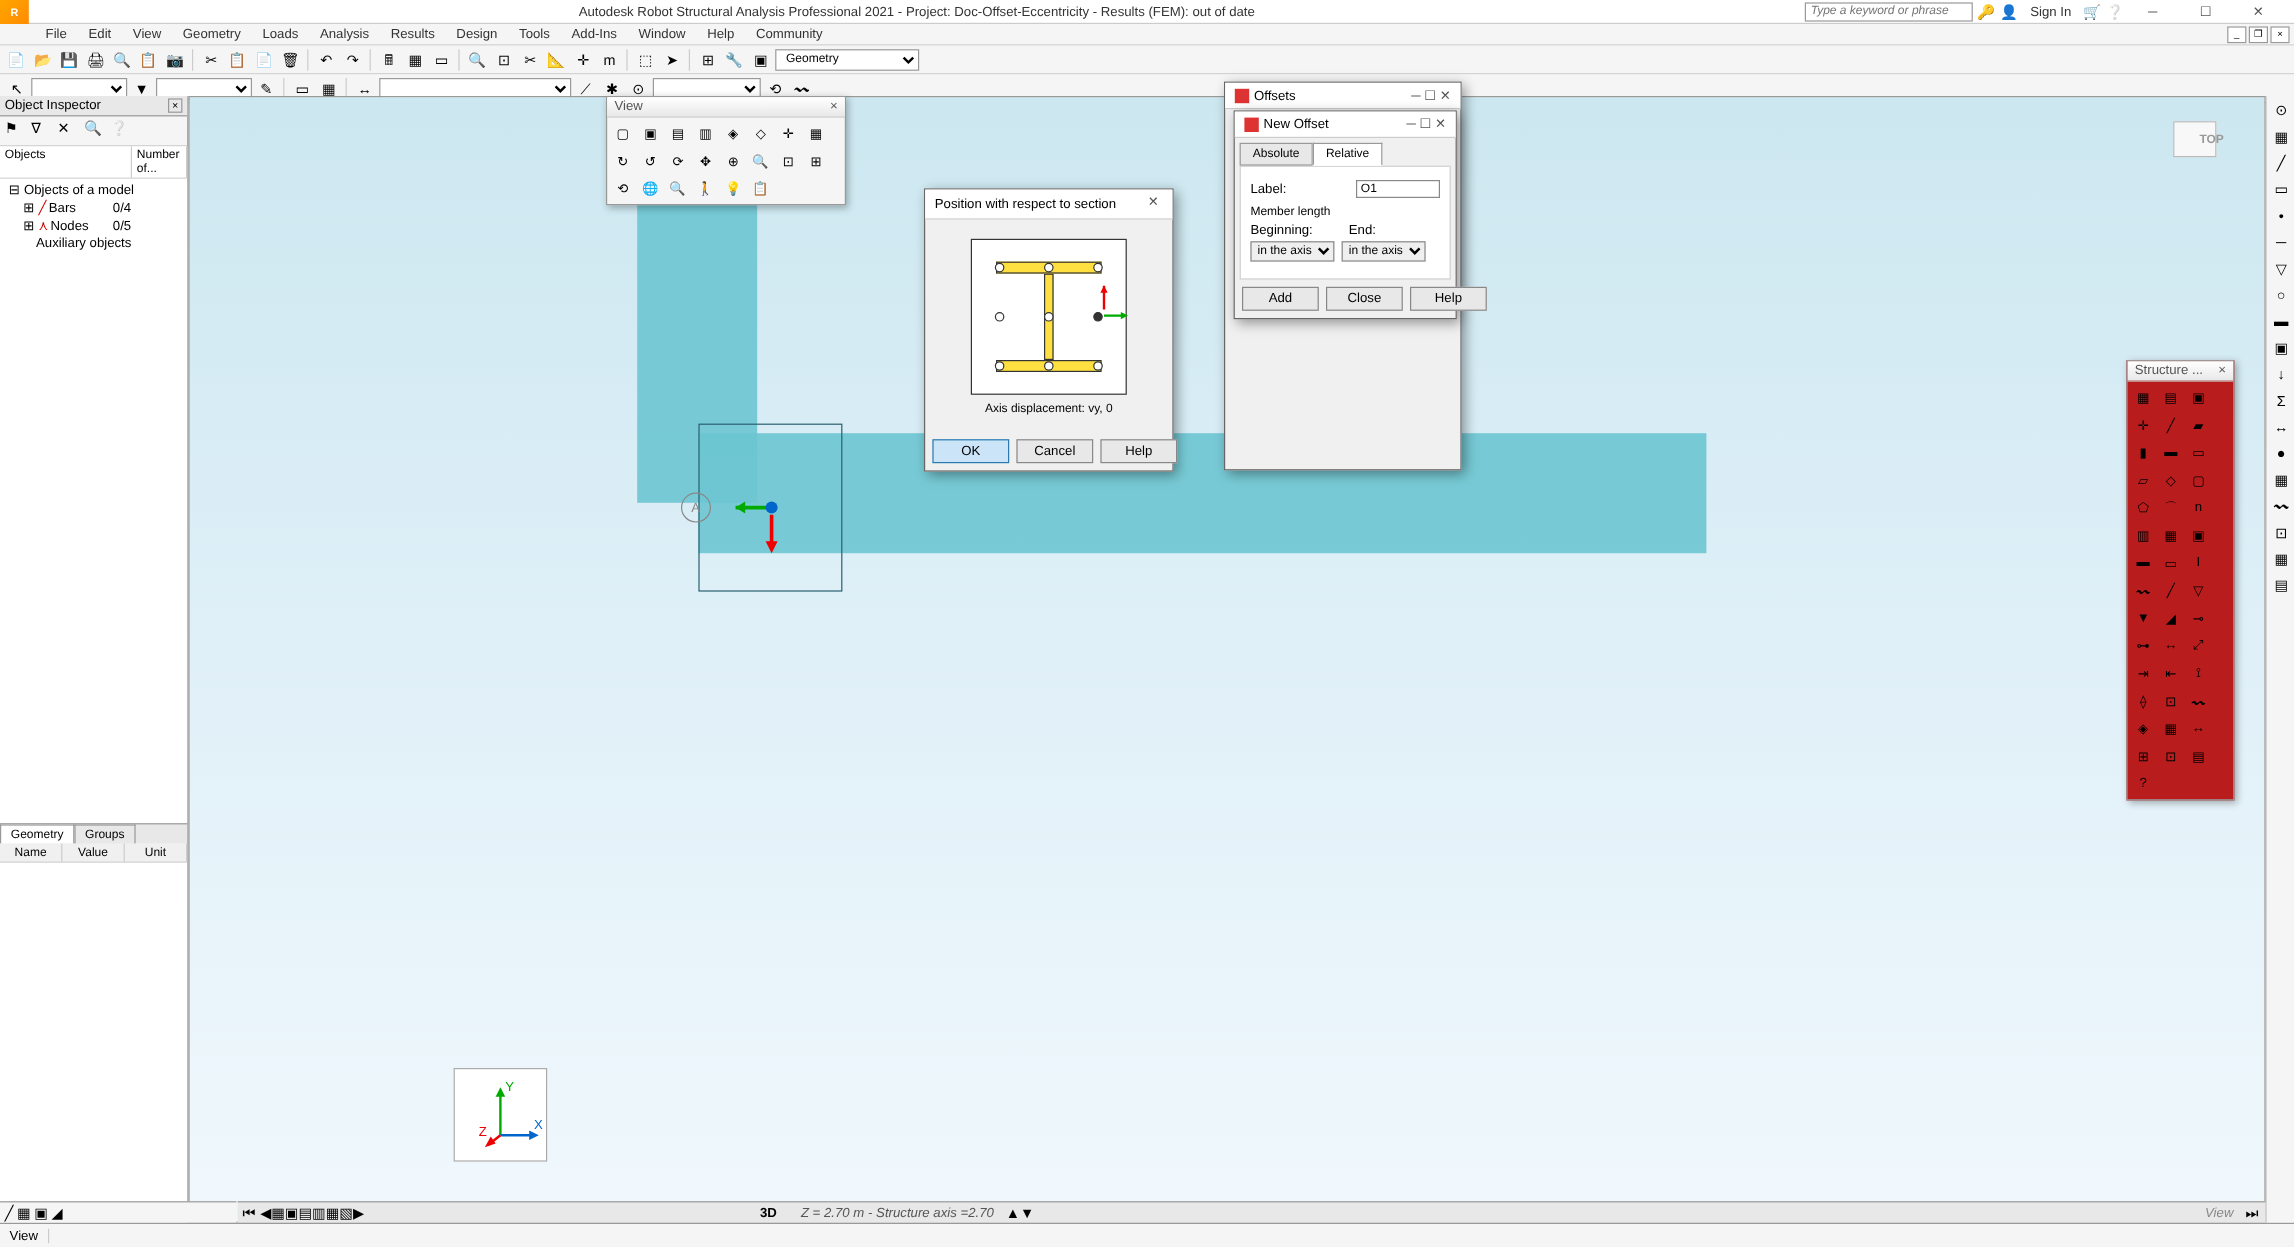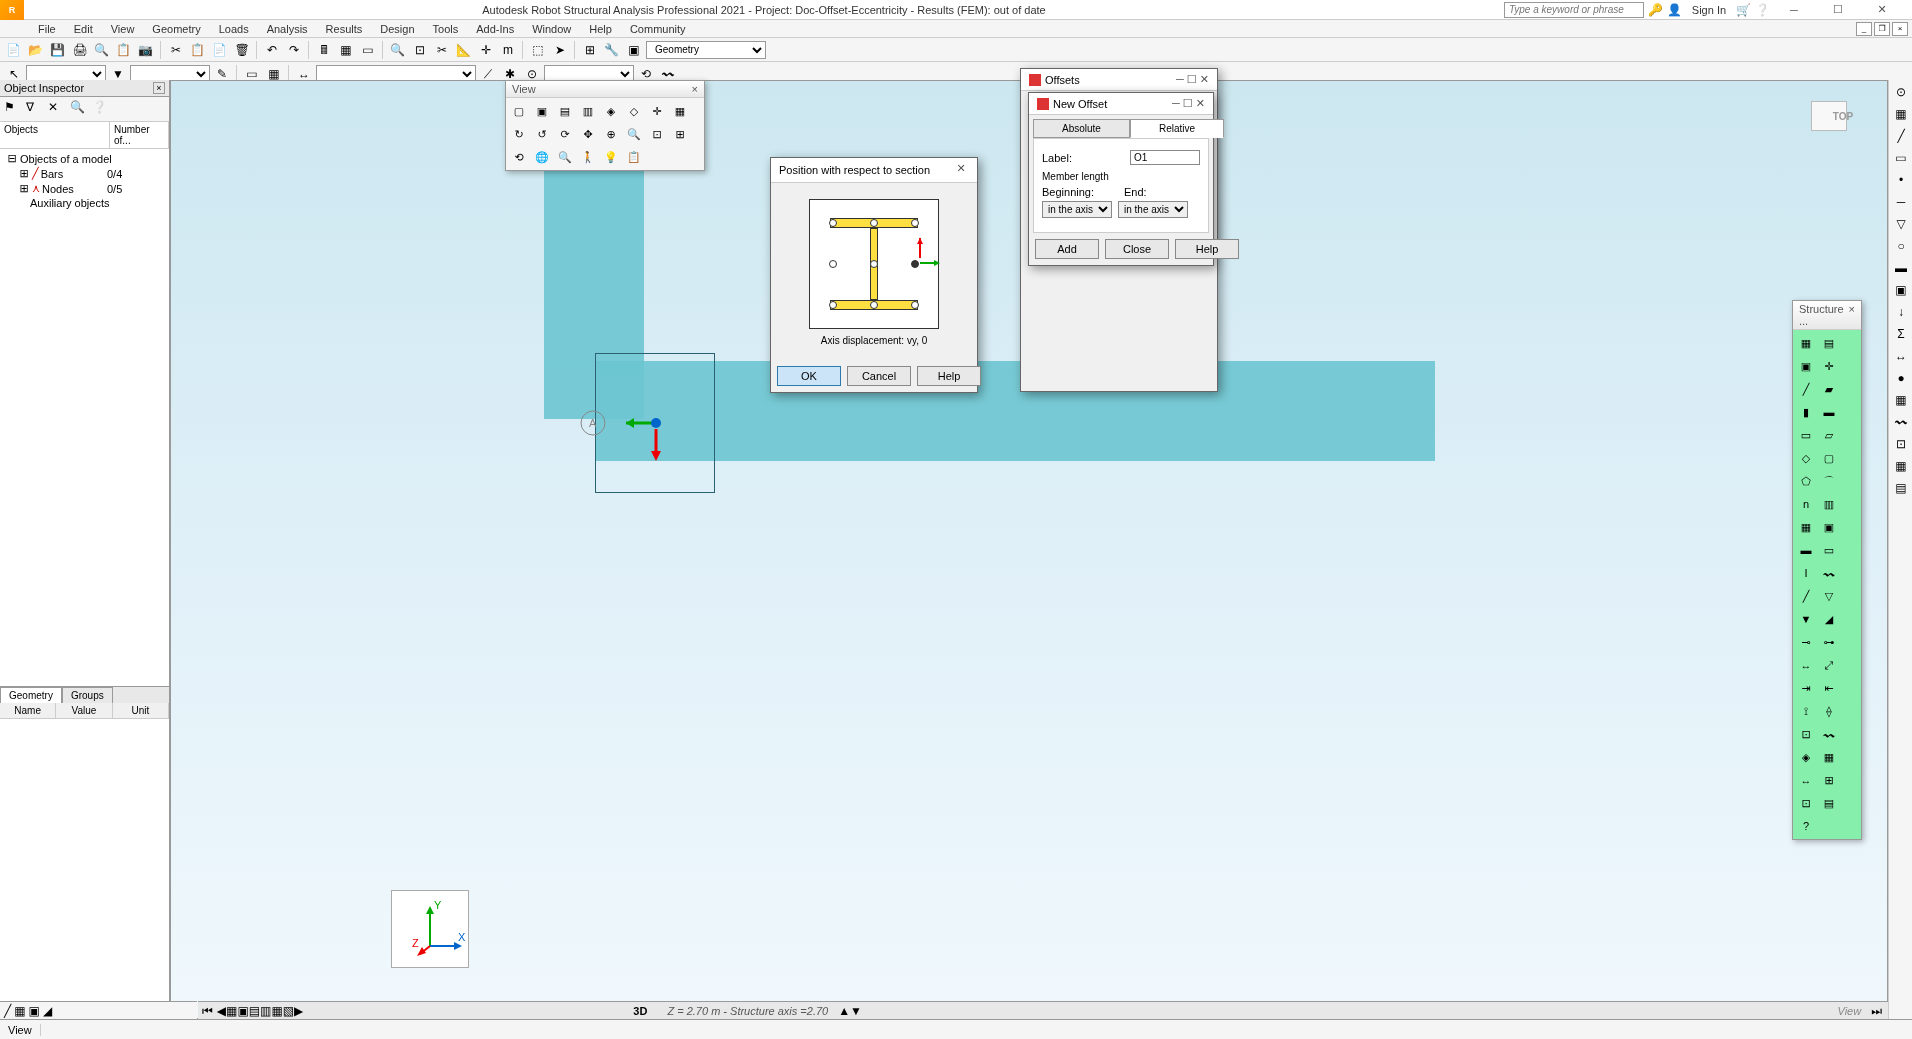--- a/index.html
+++ b/index.html
@@ -21,21 +21,21 @@
 .mdi-btn { width:16px; height:14px; border:1px solid #999; background:#fff; display:flex; align-items:center; justify-content:center; font-size:8px; cursor:pointer; }
 
 
 .toolbar { height: 24px; background: #f5f5f5; display:flex; align-items:center; padding:0 4px; gap:2px; border-bottom:1px solid #ccc; }
 .tb-btn { width:20px; height:20px; display:flex; align-items:center; justify-content:center; cursor:pointer; border:1px solid transparent; }
 .tb-sep { width:2px; height:18px; border-left:1px solid #ccc; margin:0 2px; }
 .tb-combo { height:18px; border:1px solid #999; background:#fff; padding:0 4px; min-width:120px; font-size:10px; }
 
 
 .main-area { position:absolute; top:80px; left:0; right:0; bottom:20px; display:flex; }
-.inspector { width:170px; background:#f5f5f5; border-right:1px solid #999; display:flex; flex-direction:column; }
+.inspector { width:157px; background:#f5f5f5; border-right:1px solid #999; display:flex; flex-direction:column; }
 .insp-title { background:#e8e8e8; border-bottom:1px solid #999; padding:2px 4px; display:flex; justify-content:space-between; }
 .insp-close { width:12px; height:12px; border:1px solid #999; text-align:center; line-height:10px; cursor:pointer; font-size:9px; }
 .insp-tools { padding:4px; display:flex; gap:6px; border-bottom:1px solid #ccc; }
 .insp-tool { width:16px; height:16px; cursor:pointer; }
 .insp-header { display:flex; border-bottom:1px solid #ccc; background:#fff; }
 .insp-col { padding:2px 4px; border-right:1px solid #ccc; font-size:10px; }
 .insp-col.c1 { width:110px; }
 .insp-col.c2 { flex:1; }
 .insp-tree { background:#fff; flex:1; padding:2px; font-size:10px; }
 .tree-item { padding:1px 0 1px 4px; display:flex; align-items:center; gap:2px; }
@@ -69,21 +69,21 @@
 .dlg-close { width:16px; height:16px; cursor:pointer; text-align:center; color:#555; }
 .dlg-body { padding:10px; }
 .dlg-btns { display:flex; gap:6px; justify-content:flex-start; padding:6px; }
 .dlg-btn { min-width:64px; padding:3px 10px; border:1px solid #888; background:#e8e8e8; cursor:pointer; text-align:center; }
 .dlg-btn.primary { background:#cce4f7; border-color:#2a7ab0; }
 
 
 .offsets-dlg { left:1020px; top:68px; width:198px; }
 .newoffset-dlg { left:1028px; top:92px; width:186px; }
 .tab-strip { display:flex; padding:4px 4px 0 4px; }
-.tab { padding:3px 28px; border:1px solid #999; background:#e8e8e8; cursor:pointer; font-size:10px; }
+.tab { padding:3px 10px; border:1px solid #999; background:#e8e8e8; cursor:pointer; font-size:10px; }
 .tab.active { background:#fff; border-bottom-color:#fff; }
 .fieldset { border:none; margin:6px 0; }
 .fs-title { font-size:10px; margin-bottom:4px; }
 .wide-btn { width:100%; padding:3px; border:1px solid #888; background:#e8e8e8; cursor:pointer; text-align:center; font-size:10px; margin:2px 0; }
 .row { display:flex; align-items:center; gap:6px; margin:3px 0; font-size:10px; }
 .row label { flex:1; }
 .row input[type=text] { width:70px; border:1px solid #888; padding:1px 3px; font-size:10px; }
 .small-select { border:1px solid #888; padding:1px; font-size:10px; width:70px; }
 
 
@@ -92,21 +92,21 @@
 .grid-dot { position:absolute; width:8px; height:8px; border:1px solid #333; border-radius:50%; background:#fff; transform:translate(-50%,-50%); }
 .grid-dot.sel { background:#333; }
 .ibeam { position:absolute; left:20px; right:20px; top:18px; bottom:18px; }
 .flange { position:absolute; left:0; right:0; height:10px; background:#ffe040; border:1px solid #333; }
 .web { position:absolute; top:10px; bottom:10px; left:50%; width:8px; margin-left:-4px; background:#ffe040; border:1px solid #333; }
 
 
 .top-badge { position:absolute; right:40px; top:20px; width:36px; height:30px; background:#f8f8f8; border:1px solid #bbb; display:flex; align-items:center; justify-content:center; color:#999; font-weight:bold; font-size:10px;padding-left:28px; }
 
 
-.struct-tb { position:absolute; right:50px; top:300px; width:70px; background:#86efac; border:1px solid #999; box-shadow:2px 2px 6px rgba(0,0,0,0.3); }
+.struct-tb { position:absolute; right:50px; top:300px; width:90px; background:#b91c1c; border:1px solid #999; box-shadow:2px 2px 6px rgba(0,0,0,0.3); }
 .struct-body { display:flex; flex-wrap:wrap; padding:2px; gap:1px; }
 .struct-btn { width:22px; height:22px; border:1px solid transparent; display:flex; align-items:center; justify-content:center; cursor:pointer; }
 
 
 .statusbar { position:absolute; bottom:0; left:0; right:0; height:20px; background:#f5f5f5; border-top:1px solid #999; display:flex; align-items:center; font-size:10px; }
 .sb-segment { padding:0 8px; border-right:1px solid #ccc; }
 
 
 .bottom-tabs { position:absolute; bottom:20px; left:198px; right:24px; height:18px; background:#e8e8e8; border-top:1px solid #999; display:flex; align-items:center; font-size:10px; }
 .bt-seg { padding:0 10px; }

